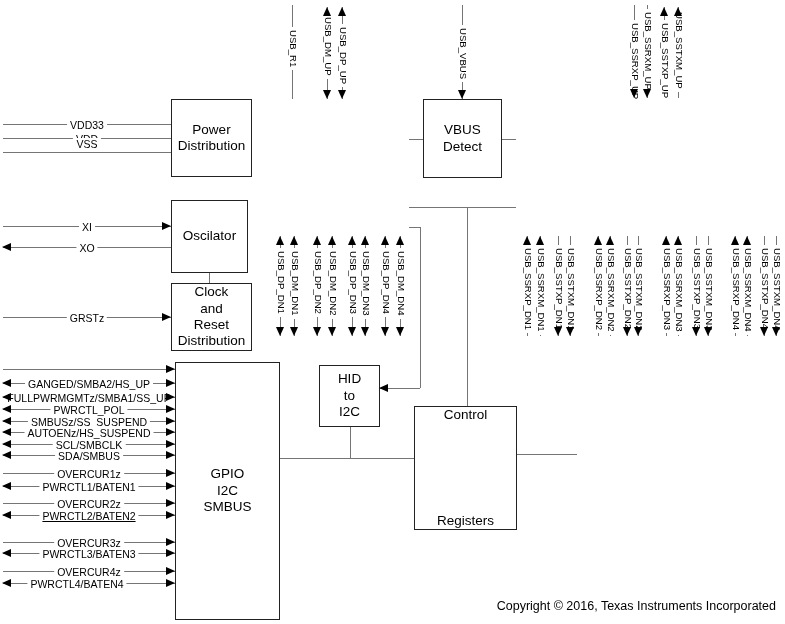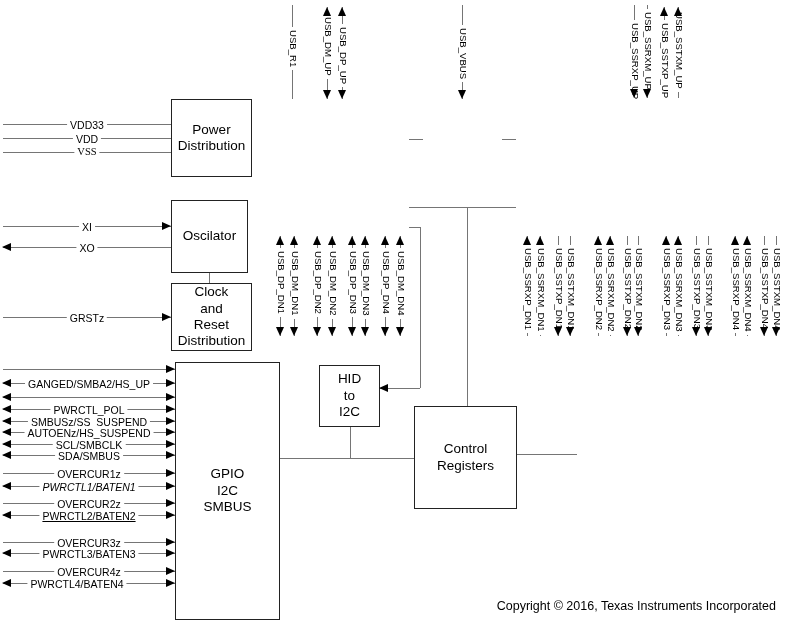--- a/index.html
+++ b/index.html
@@ -45,40 +45,41 @@
     <div class="line" style="left: 380px; top: 388px; width: 40px; height: 1px;"></div>
     <div class="arr arr-l" style="left: 379px; top: 384px;"></div>
     <div class="line" style="left: 350px; top: 427px; width: 1px; height: 31px;"></div>
     <div class="line" style="left: 280px; top: 458px; width: 134px; height: 1px;"></div>
     <div class="line" style="left: 517px; top: 454px; width: 60px; height: 1px;"></div>
     <div class="line" style="left: 3px; top: 124px; width: 168px; height: 1px;"></div>
     <div class="hlabel" style="left: 87px; top: 125px;">VDD33</div>
     <div class="line" style="left: 3px; top: 138px; width: 168px; height: 1px;"></div>
     <div class="hlabel" style="left: 87px; top: 139px;">VDD</div>
     <div class="line" style="left: 3px; top: 152px; width: 168px; height: 1px;"></div>
-    <div class="hlabel" style="left: 87px; top: 151px; font-family: Liberation Serif, serif;">VSS</div>
+    <div class="hlabel" style="left: 87px; top: 144px;">VSS</div>
     <div class="line" style="left: 3px; top: 226px; width: 168px; height: 1px;"></div>
     <div class="arr arr-r" style="left: 162px; top: 222px;"></div>
     <div class="hlabel" style="left: 87px; top: 227px;">XI</div>
     <div class="line" style="left: 3px; top: 247px; width: 168px; height: 1px;"></div>
     <div class="arr arr-l" style="left: 2px; top: 243px;"></div>
     <div class="hlabel" style="left: 87px; top: 248px;">XO</div>
     <div class="line" style="left: 3px; top: 317px; width: 168px; height: 1px;"></div>
     <div class="arr arr-r" style="left: 162px; top: 313px;"></div>
     <div class="hlabel" style="left: 87px; top: 318px;">GRSTz</div>
     <div class="line" style="left: 3px; top: 369px; width: 172px; height: 1px;"></div>
     <div class="arr arr-r" style="left: 166px; top: 365px;"></div>
     <div class="hlabel" style="left: 89px; top: 384px;">TEST</div>
     <div class="line" style="left: 3px; top: 383px; width: 172px; height: 1px;"></div>
     <div class="arr arr-r" style="left: 166px; top: 379px;"></div>
     <div class="arr arr-l" style="left: 2px; top: 379px;"></div>
     <div class="hlabel" style="left: 89px; top: 384px;">GANGED/SMBA2/HS_UP</div>
     <div class="line" style="left: 3px; top: 397px; width: 172px; height: 1px;"></div>
     <div class="arr arr-r" style="left: 166px; top: 393px;"></div>
     <div class="arr arr-l" style="left: 2px; top: 393px;"></div>
+    <div class="hlabel" style="left: 89px; top: 398px;">FULLPWRMGMTz/SMBA1/SS_UP</div>
     <div class="line" style="left: 3px; top: 409px; width: 172px; height: 1px;"></div>
     <div class="arr arr-r" style="left: 166px; top: 405px;"></div>
     <div class="arr arr-l" style="left: 2px; top: 405px;"></div>
     <div class="hlabel" style="left: 89px; top: 410px;">PWRCTL_POL</div>
     <div class="line" style="left: 3px; top: 421px; width: 172px; height: 1px;"></div>
     <div class="arr arr-r" style="left: 166px; top: 417px;"></div>
     <div class="arr arr-l" style="left: 2px; top: 417px;"></div>
     <div class="hlabel" style="left: 89px; top: 422px;">SMBUSz/SS_SUSPEND</div>
     <div class="line" style="left: 3px; top: 432px; width: 172px; height: 1px;"></div>
     <div class="arr arr-r" style="left: 166px; top: 428px;"></div>
@@ -91,21 +92,21 @@
     <div class="line" style="left: 3px; top: 455px; width: 172px; height: 1px;"></div>
     <div class="arr arr-r" style="left: 166px; top: 451px;"></div>
     <div class="arr arr-l" style="left: 2px; top: 451px;"></div>
     <div class="hlabel" style="left: 89px; top: 456px;">SDA/SMBUS</div>
     <div class="line" style="left: 3px; top: 473px; width: 172px; height: 1px;"></div>
     <div class="arr arr-r" style="left: 166px; top: 469px;"></div>
     <div class="hlabel" style="left: 89px; top: 474px;">OVERCUR1z</div>
     <div class="line" style="left: 3px; top: 486px; width: 172px; height: 1px;"></div>
     <div class="arr arr-r" style="left: 166px; top: 482px;"></div>
     <div class="arr arr-l" style="left: 2px; top: 482px;"></div>
-    <div class="hlabel" style="left: 89px; top: 487px; font-style: italic;">PWRCTL1/BATEN1</div>
+    <div class="hlabel" style="left: 89px; top: 487px;">PWRCTL1/BATEN1</div>
     <div class="line" style="left: 3px; top: 503px; width: 172px; height: 1px;"></div>
     <div class="arr arr-r" style="left: 166px; top: 499px;"></div>
     <div class="hlabel" style="left: 89px; top: 504px;">OVERCUR2z</div>
     <div class="line" style="left: 3px; top: 515px; width: 172px; height: 1px;"></div>
     <div class="arr arr-r" style="left: 166px; top: 511px;"></div>
     <div class="arr arr-l" style="left: 2px; top: 511px;"></div>
     <div class="hlabel" style="left: 89px; top: 516px; text-decoration: underline;">PWRCTL2/BATEN2</div>
     <div class="line" style="left: 3px; top: 542px; width: 172px; height: 1px;"></div>
     <div class="arr arr-r" style="left: 166px; top: 538px;"></div>
     <div class="hlabel" style="left: 89px; top: 543px;">OVERCUR3z</div>
@@ -231,27 +232,31 @@
     </div>
     <div class="block" style="left: 171px; top: 200px; width: 77px; height: 73px;">
       <span>Oscilator</span>
     </div>
     <div class="block" style="left: 171px; top: 283px; width: 81px; height: 68px;">
       <span>Clock</span>
       <span>and</span>
       <span>Reset</span>
       <span>Distribution</span>
     </div>
+    <div class="block" style="left: 423px; top: 99px; width: 79px; height: 79px;">
+      <span>VBUS</span>
+      <span>Detect</span>
+    </div>
     <div class="block" style="left: 319px; top: 365px; width: 61px; height: 62px;">
       <span>HID</span>
       <span>to</span>
       <span>I2C</span>
     </div>
     <div class="block" style="left: 175px; top: 362px; width: 105px; height: 258px;">
       <span>GPIO</span>
       <span>I2C</span>
       <span>SMBUS</span>
     </div>
-    <div class="block" style="left: 414px; top: 406px; width: 103px; height: 103px;">
+    <div class="block" style="left: 414px; top: 406px; width: 103px; height: 124px; justify-content: space-between;">
       <span>Control</span>
       <span>Registers</span>
     </div>
   </div>
 
 </body></html>

